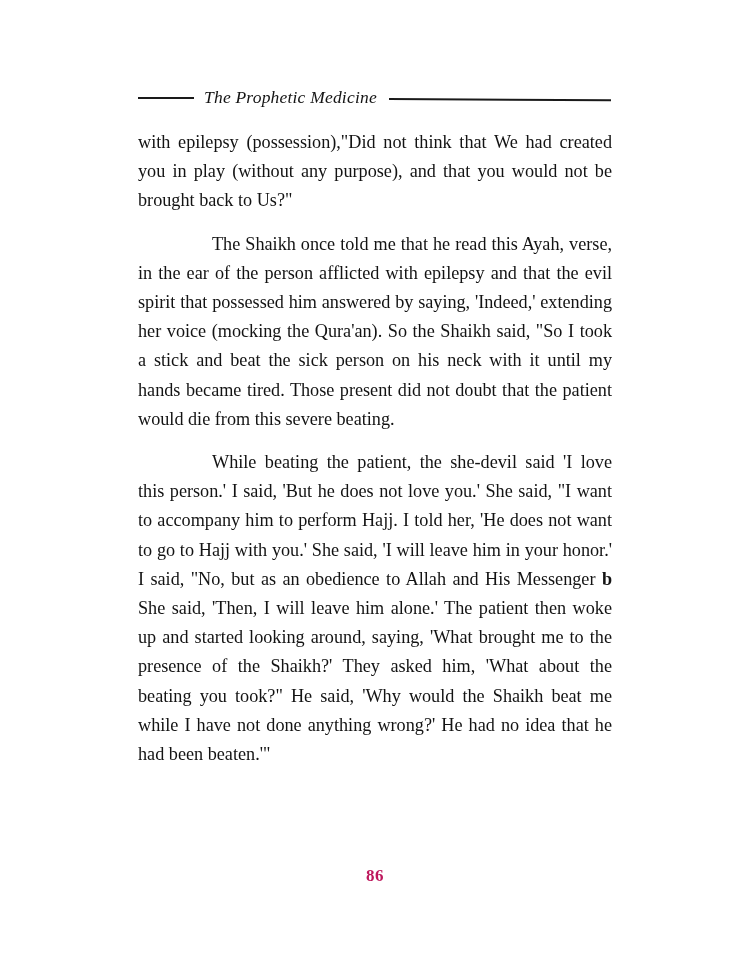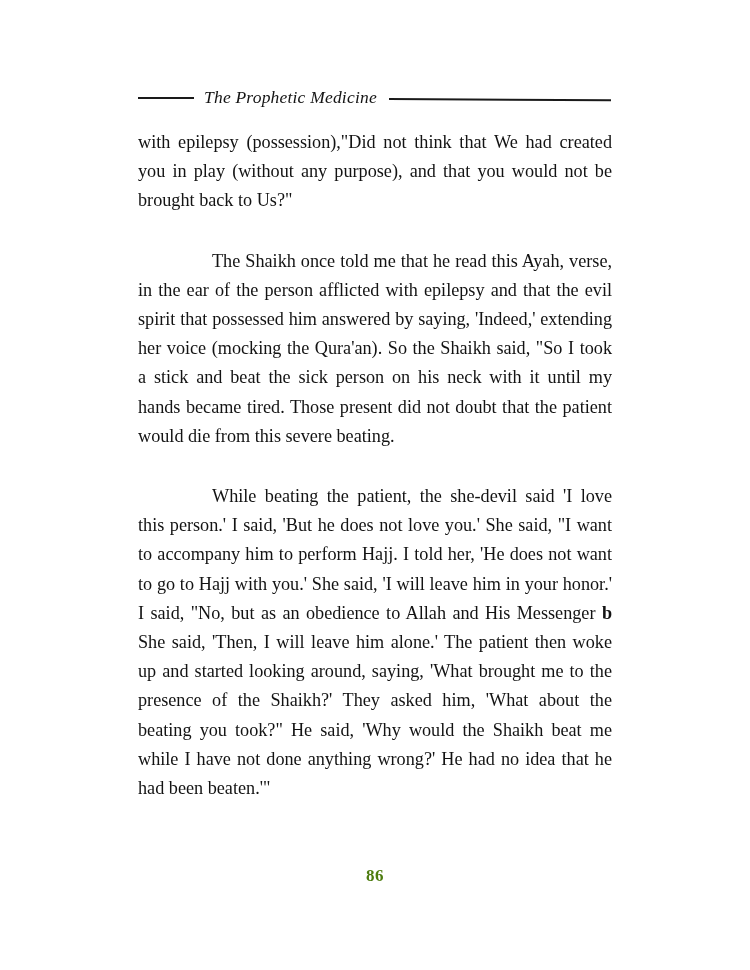--- a/index.html
+++ b/index.html
@@ -73,21 +73,21 @@
     font-size: 18.2px;
     line-height: 29.2px;
     text-align: justify;
     text-justify: inter-word;
     text-indent: 74px;
     hyphens: none;
     color: #131313;
   }
 
   .para + .para {
-    margin-top: 31px;
+    margin-top: 14px;
   }
 
   
   .para.continuation {
     text-indent: 0;
   }
 
   
   .para.justify-last {
     text-align-last: justify;
@@ -99,21 +99,21 @@
 
   
   .folio {
     position: absolute;
     left: 0;
     right: 0;
     top: 866px;
     text-align: center;
     font-size: 17px;
     font-weight: bold;
-    color: #4d7c0f;
+    color: #be185d;
     letter-spacing: 0.5px;
   }
 </style>
 </head>
 <body>
 
 <div class="page">
 
   <div class="running-header">
     <span class="rule-short"></span>

